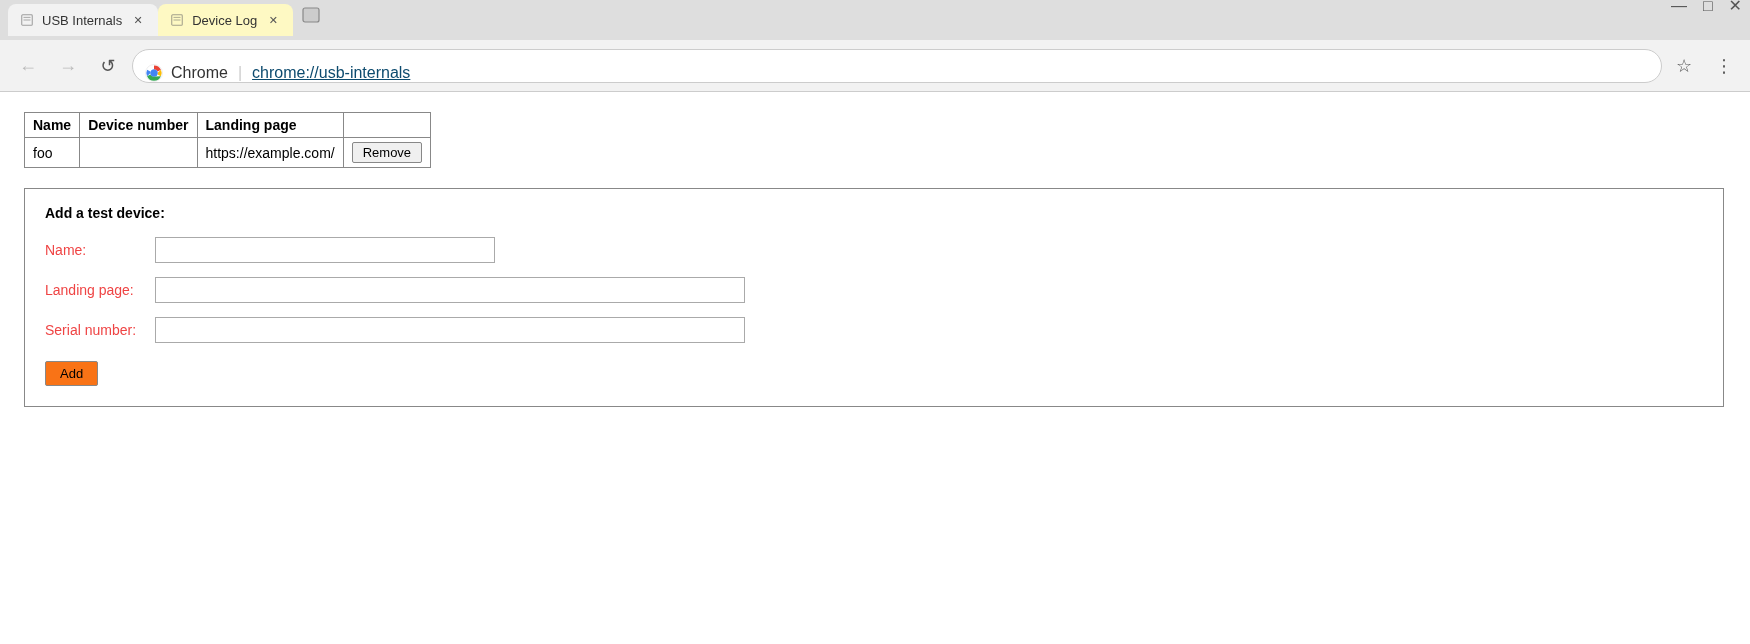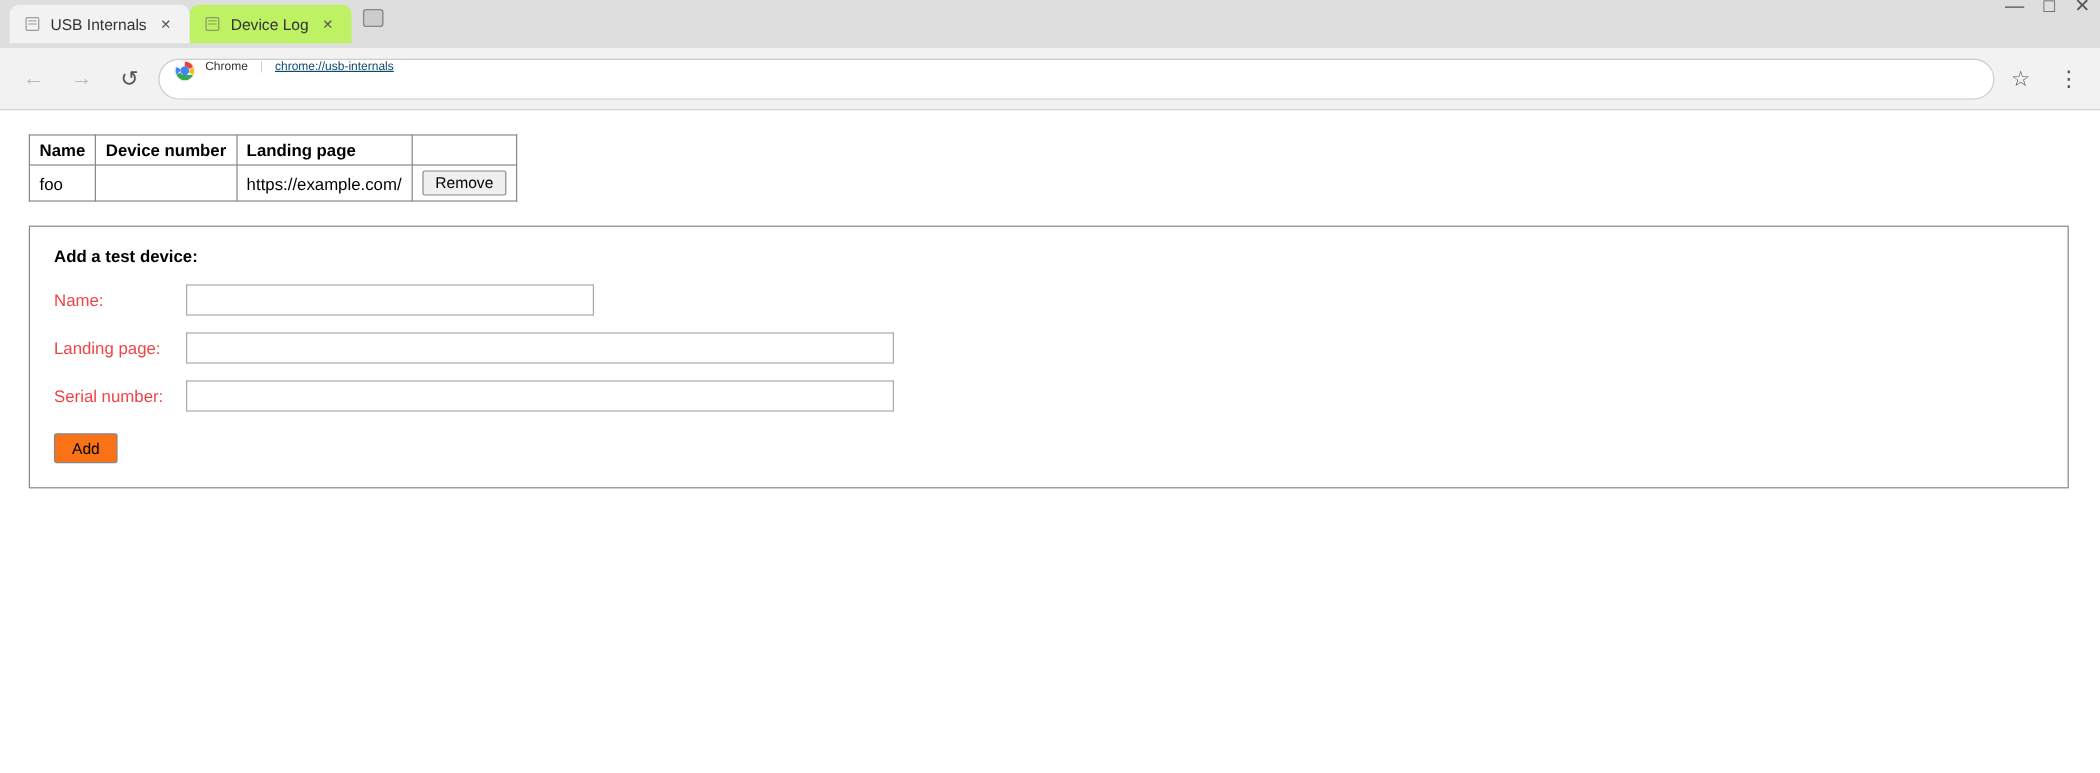--- a/index.html
+++ b/index.html
@@ -24,21 +24,21 @@
       color: #333;
       gap: 8px;
       position: relative;
       top: 4px;
     }
     .tab.active {
       background: #f2f2f2;
       z-index: 2;
     }
     .tab.inactive {
-      background: #bef264;
+      background: #fef9c3;
     }
     .tab-icon {
       width: 14px;
       height: 14px;
       opacity: 0.6;
     }
     .tab-close {
       width: 16px;
       height: 16px;
       display: flex;
@@ -96,28 +96,28 @@
       justify-content: center;
       border-radius: 50%;
       cursor: pointer;
       color: #555;
       font-size: 18px;
     }
     .nav-btn.disabled { color: #bbb; cursor: default; }
     .address-bar {
       flex: 1;
       display: flex;
-      align-items: flex-start;
+      align-items: flex-end;
       background: #fff;
       border: 1px solid #ccc;
       border-radius: 20px;
       height: 34px;
       padding: 0 12px;
       gap: 8px;
-      font-size: 10px;
+      font-size: 16px;
       color: #333;
     }
     .chrome-logo {
       width: 18px;
       height: 18px;
       flex-shrink: 0;
     }
     .address-brand {
       font-weight: 500;
       color: #333;

